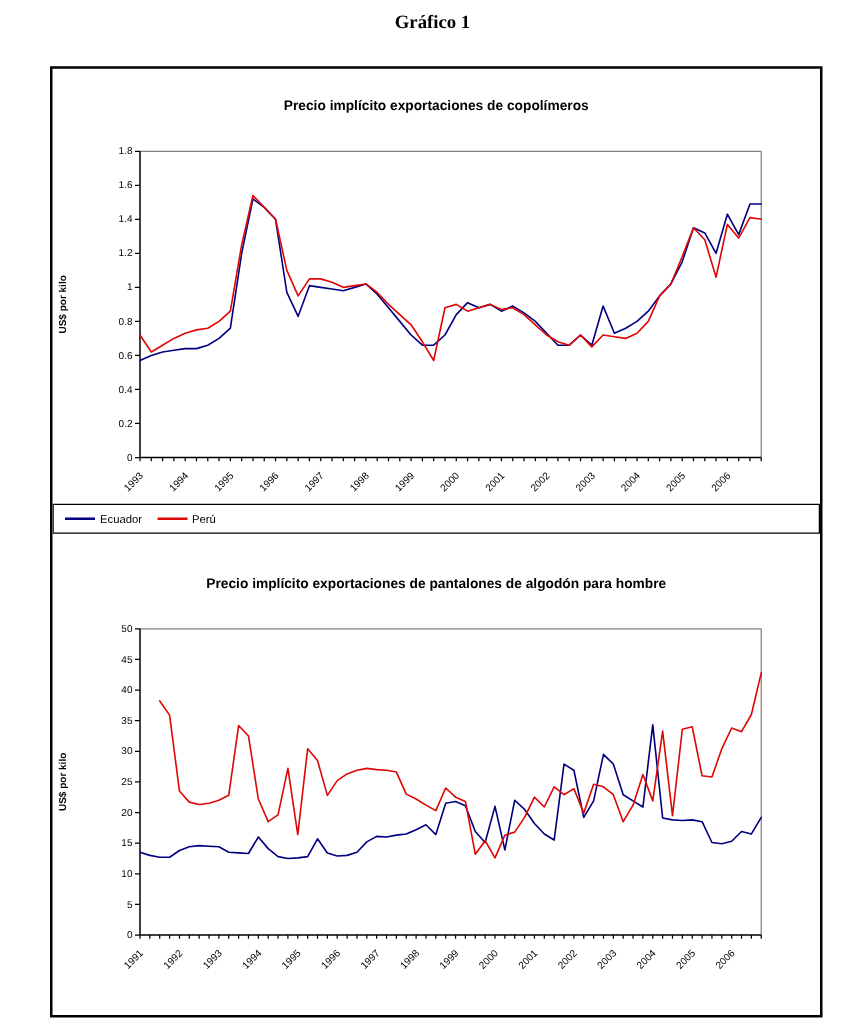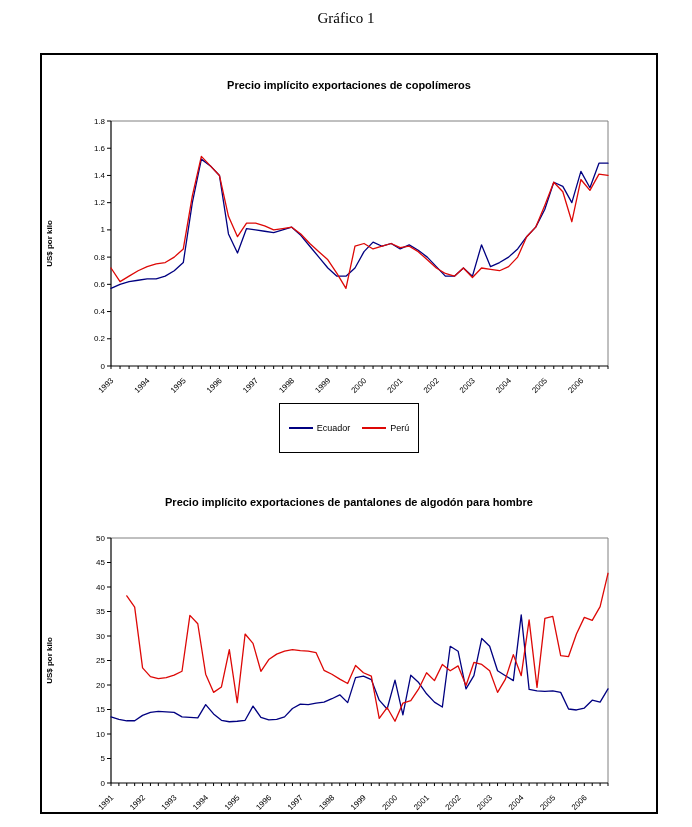--- a/index.html
+++ b/index.html
@@ -1,30 +1,30 @@
 <!DOCTYPE html>
 <html><head>
 <meta charset="utf-8">
 <style>
   html,body{margin:0;padding:0;background:#ffffff;}
   .page{position:relative;width:692px;height:827px;background:#fff;overflow:hidden;
         font-family:"Liberation Sans",sans-serif;color:#000;}
   .doc-title{position:absolute;top:10px;left:0;width:100%;text-align:center;
-             font-family:"Liberation Serif",serif;font-weight:normal;font-size:15px;}
+             font-family:"Liberation Serif",serif;font-weight:bold;font-size:15px;}
   .outer-box{position:absolute;left:40px;top:53px;width:618px;height:761px;
              border:2px solid #000;box-sizing:border-box;background:#fff;}
   figure.chart{position:absolute;left:0;margin:0;width:100%;
-               display:flex;flex-direction:column;align-items:center;}
+               display:flex;flex-direction:column;}
   #chart0{top:24px;}
-  #chart1{top:406px;margin-top:35px;}
+  #chart1{top:406px;}
   .chart-title{font-size:11px;font-weight:bold;margin-bottom:18px;text-align:center;}
   svg{display:block;}
   svg text{font-family:"Liberation Sans",sans-serif;fill:#000;}
   .legend{display:inline-flex;align-items:center;gap:12px;border:1px solid #000;
-          padding:19px 9px;font-size:9px;margin-top:2px;background:#fff;}
+          padding:6px 9px;font-size:9px;margin-top:2px;background:#fff;}
   .legend-item{display:inline-flex;align-items:center;gap:4px;}
   .swatch{display:inline-block;width:24px;height:2px;}
 </style>
 </head>
 <body>
 
 <div class="page">
   <div class="doc-title">Gráfico 1</div>
 
   <div class="outer-box">

